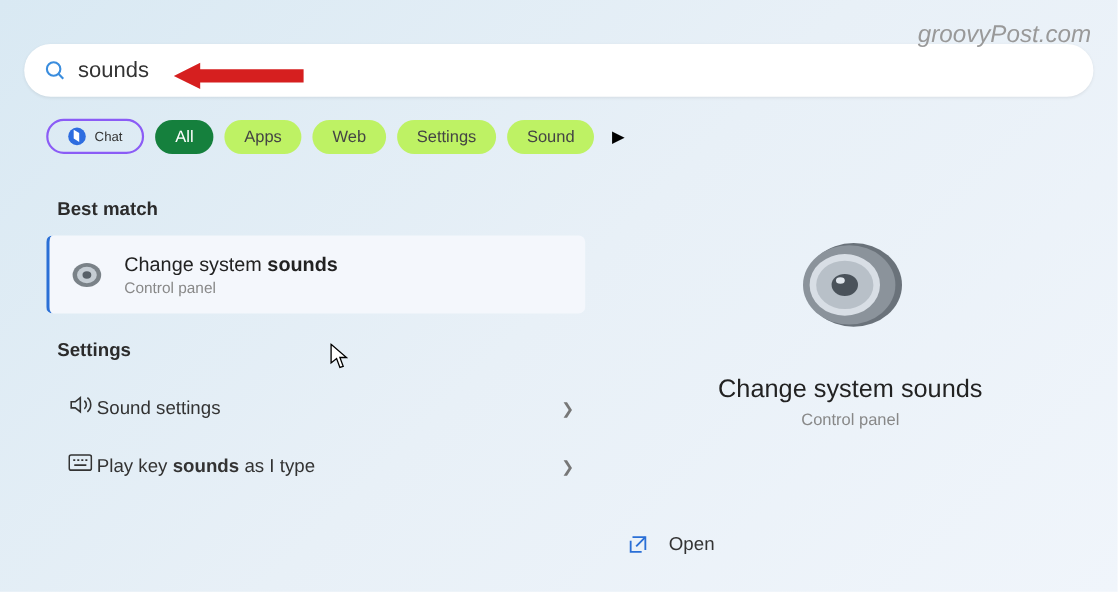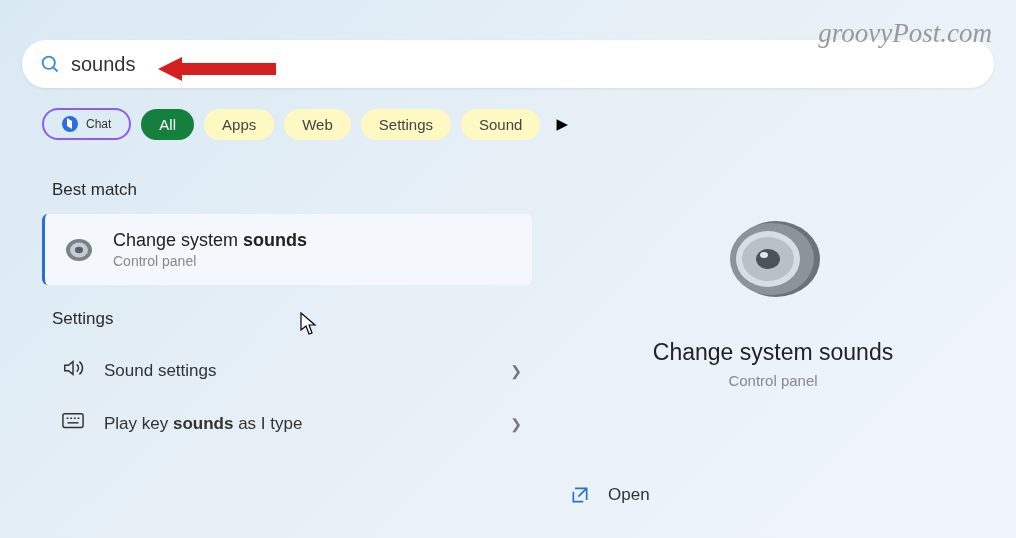--- a/index.html
+++ b/index.html
@@ -10,22 +10,22 @@
       font-family: 'Segoe UI', sans-serif;
       position: relative;
       overflow: hidden;
     }
     .watermark {
       position: absolute;
       top: 18px;
       right: 24px;
       color: #999;
       font-style: italic;
-      font-size: 27px;
-      font-family: Liberation Serif, serif;
+      font-size: 22px;
+      font-family: Liberation Sans, sans-serif;
       z-index: 100;
     }
     .search-bar {
       position: absolute;
       top: 40px;
       left: 22px;
       right: 22px;
       height: 48px;
       background: #fff;
       border-radius: 24px;
@@ -79,21 +79,21 @@
       height: 16px;
       border-radius: 50%;
       background: #2e6de0;
       position: relative;
     }
     .filter-pill {
       border: none;
       border-radius: 18px;
       padding: 7px 18px;
       font-size: 15px;
-      background: #fef9c3;
+      background: #bef264;
       color: #444;
       cursor: pointer;
     }
     .filter-pill.active {
       background: #15803d;
       color: #fff;
     }
     .tri-play {
       font-size: 15px;
       margin-left: 6px;
@@ -120,21 +120,21 @@
       border: 1px solid #ccc;
     }
     .results-left {
       position: absolute;
       top: 180px;
       left: 42px;
       width: 490px;
     }
     .section-heading {
       font-size: 17px;
-      font-weight: 400;
+      font-weight: 700;
       color: #2b2b2b;
       margin-bottom: 14px;
       padding-left: 10px;
     }
     .result-card {
       background: #f4f7fc;
       border-radius: 6px;
       padding: 16px 18px;
       display: flex;
       align-items: center;
@@ -158,21 +158,21 @@
       font-size: 14px;
       color: #888;
       margin-top: 2px;
     }
     .settings-list {
       padding-left: 10px;
     }
     .settings-item {
       display: flex;
       align-items: center;
-      gap: 20px;
+      gap: 4px;
       padding: 14px 10px;
       font-size: 17px;
       color: #333;
       cursor: pointer;
     }
     .settings-item .label {
       flex: 1;
     }
     .chevron {
       color: #777;

